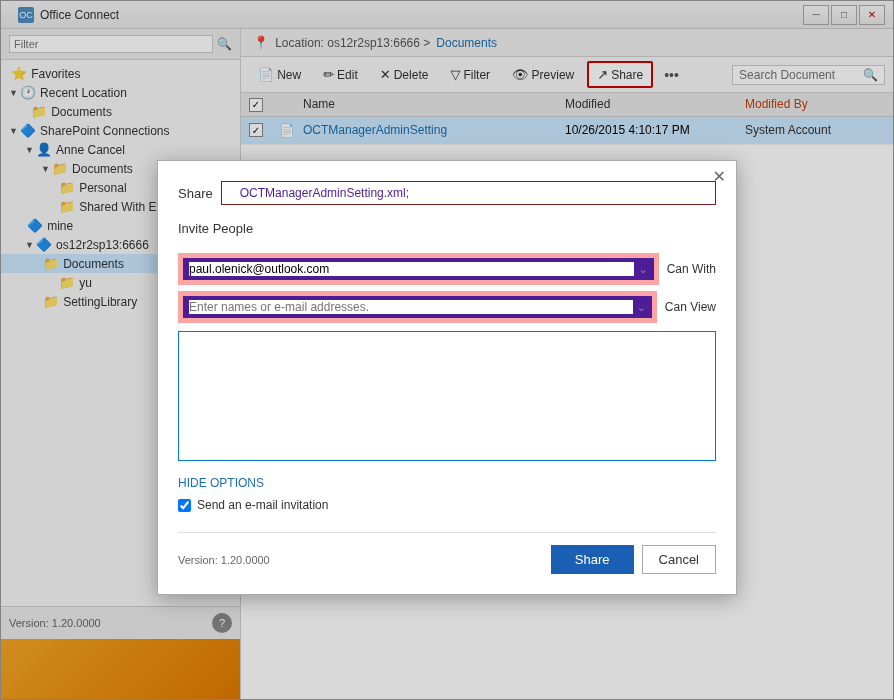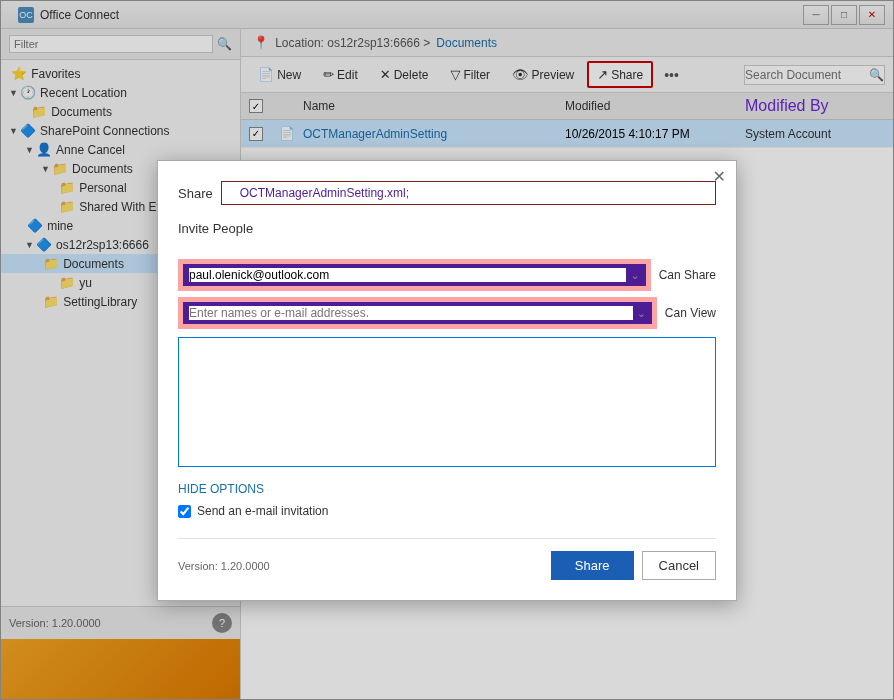--- a/index.html
+++ b/index.html
@@ -199,21 +199,21 @@
       background: #fff;
       border: 2px solid #c00;
     }
     .toolbar-icon { font-size: 13px; }
     .toolbar-search {
       margin-left: auto;
       display: flex;
       align-items: center;
       border: 1px solid #ccc;
       background: #fff;
-      padding: 2px 0;
+      padding: 2px 6px;
       gap: 4px;
     }
     .toolbar-search input {
       border: none;
       outline: none;
       font-size: 12px;
       width: 120px;
       color: #999;
     }
     .more-btn {
@@ -235,21 +235,21 @@
       display: flex;
       background: #e8e8e8;
       border-bottom: 1px solid #ccc;
       padding: 4px 8px;
       align-items: center;
     }
     .file-list-header .col-check { width: 30px; }
     .file-list-header .col-icon { width: 24px; }
     .file-list-header .col-name { flex: 1; font-size: 12px; color: #333; }
     .file-list-header .col-modified { width: 180px; font-size: 12px; color: #333; }
-    .file-list-header .col-by { width: 140px; font-size: 16px; color: #6d28d9; }
+    .file-list-header .col-by { width: 140px; font-size: 12px; color: #c2410c; }
 
     .file-row {
       display: flex;
       align-items: center;
       padding: 6px 8px;
       border-bottom: 1px solid #f0f0f0;
       background: #cce8ff;
     }
     .file-row .col-check { width: 30px; }
     .file-row .col-icon { width: 24px; color: #aaa; font-size: 13px; }
@@ -299,21 +299,21 @@
     .share-filename-box {
       flex: 1;
       border: 1px solid #7f1d1d;
       padding: 4px 18px;
       font-size: 12px;
       color: #4c1d95;
       outline: none;
     }
 
     .invite-section { margin-bottom: 8px; }
-    .invite-title { font-size: 13px; color: #333; margin-bottom: 23px; }
+    .invite-title { font-size: 13px; color: #333; margin-bottom: 17px; }
 
     .invite-row {
       display: flex;
       align-items: center;
       gap: 8px;
       margin-bottom: 6px;
     }
     .invite-input-wrap {
       flex: 1;
       border: 5px solid #fca5a5;
@@ -594,21 +594,21 @@
 
     
     <div class="invite-section">
       <div class="invite-title">Invite People</div>
 
       <div class="invite-row">
         <div class="invite-input-wrap">
           <input type="text" value="paul.olenick@outlook.com" style="">
           <span class="invite-chevron">⌄</span>
         </div>
-        <button class="permission-btn">Can Share</button>
+        <button class="permission-btn">Can With</button>
       </div>
 
       <div class="invite-row">
         <div class="invite-input-wrap">
           <input type="text" placeholder="Enter names or e-mail addresses." style="">
           <span class="invite-chevron">⌄</span>
         </div>
         <button class="permission-btn">Can View</button>
       </div>
     </div>

